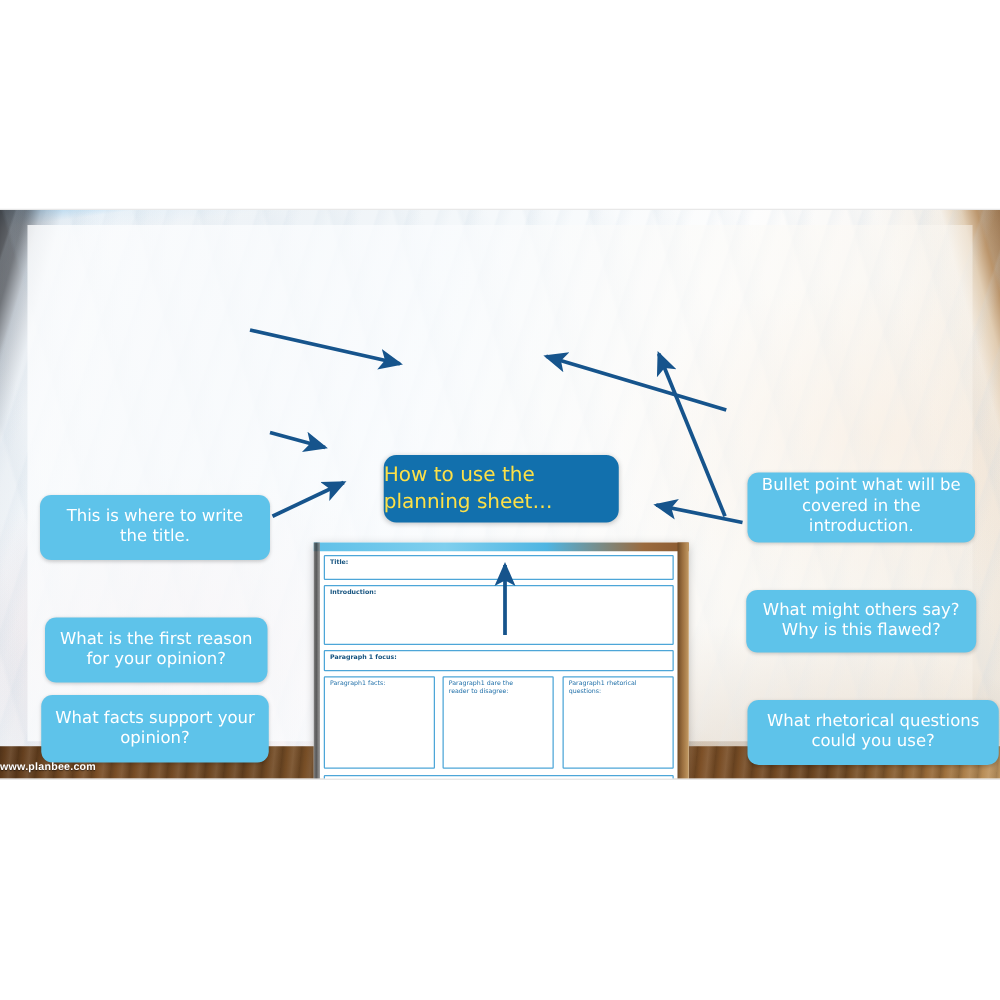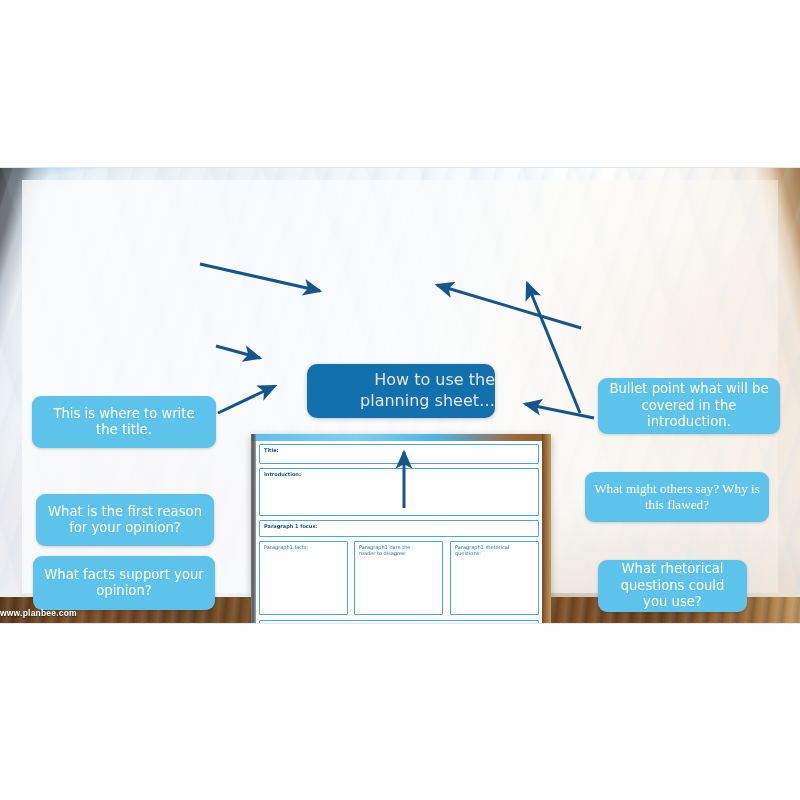--- a/index.html
+++ b/index.html
@@ -168,39 +168,39 @@
   .callout.light { background: #5ec3ea; }
 
   .title-banner {
     position: absolute;
     left: 307px;
     top: 196px;
     width: 188px;
     height: 54px;
     border-radius: 10px;
     background: #1270ad;
-    color: #e5e5e5;
+    color: #fde047;
     font-family: "DejaVu Sans", sans-serif;
     font-size: 16px;
     line-height: 1.3;
     display: flex;
     align-items: center;
     justify-content: center;
-    text-align: right;
+    text-align: left;
     box-shadow: 0 1px 4px rgba(0,0,0,0.22);
     z-index: 7;
   }
 
   
   #c-title      { left: 32px;  top: 212px; width: 184px; height: 52px; margin-top: 16px; }
   #c-reason     { left: 36px;  top: 302px; width: 178px; height: 52px; margin-top: 24px; }
   #c-facts      { left: 33px;  top: 388px; width: 182px; height: 54px; }
   #c-bullet     { left: 598px; top: 210px; width: 182px; height: 56px; }
-  #c-others     { left: 585px; top: 304px; width: 184px; height: 50px; font-family: Liberation Serif, serif; }
-  #c-rhetorical { left: 598px; top: 392px; width: 149px; height: 52px; }
+  #c-others     { left: 597px; top: 304px; width: 184px; height: 50px; }
+  #c-rhetorical { left: 598px; top: 392px; width: 201px; height: 52px; }
 
   
   .arrows {
     position: absolute;
     left: 0; top: 0;
     width: 800px; height: 455px;
     z-index: 5;
     pointer-events: none;
   }
 

